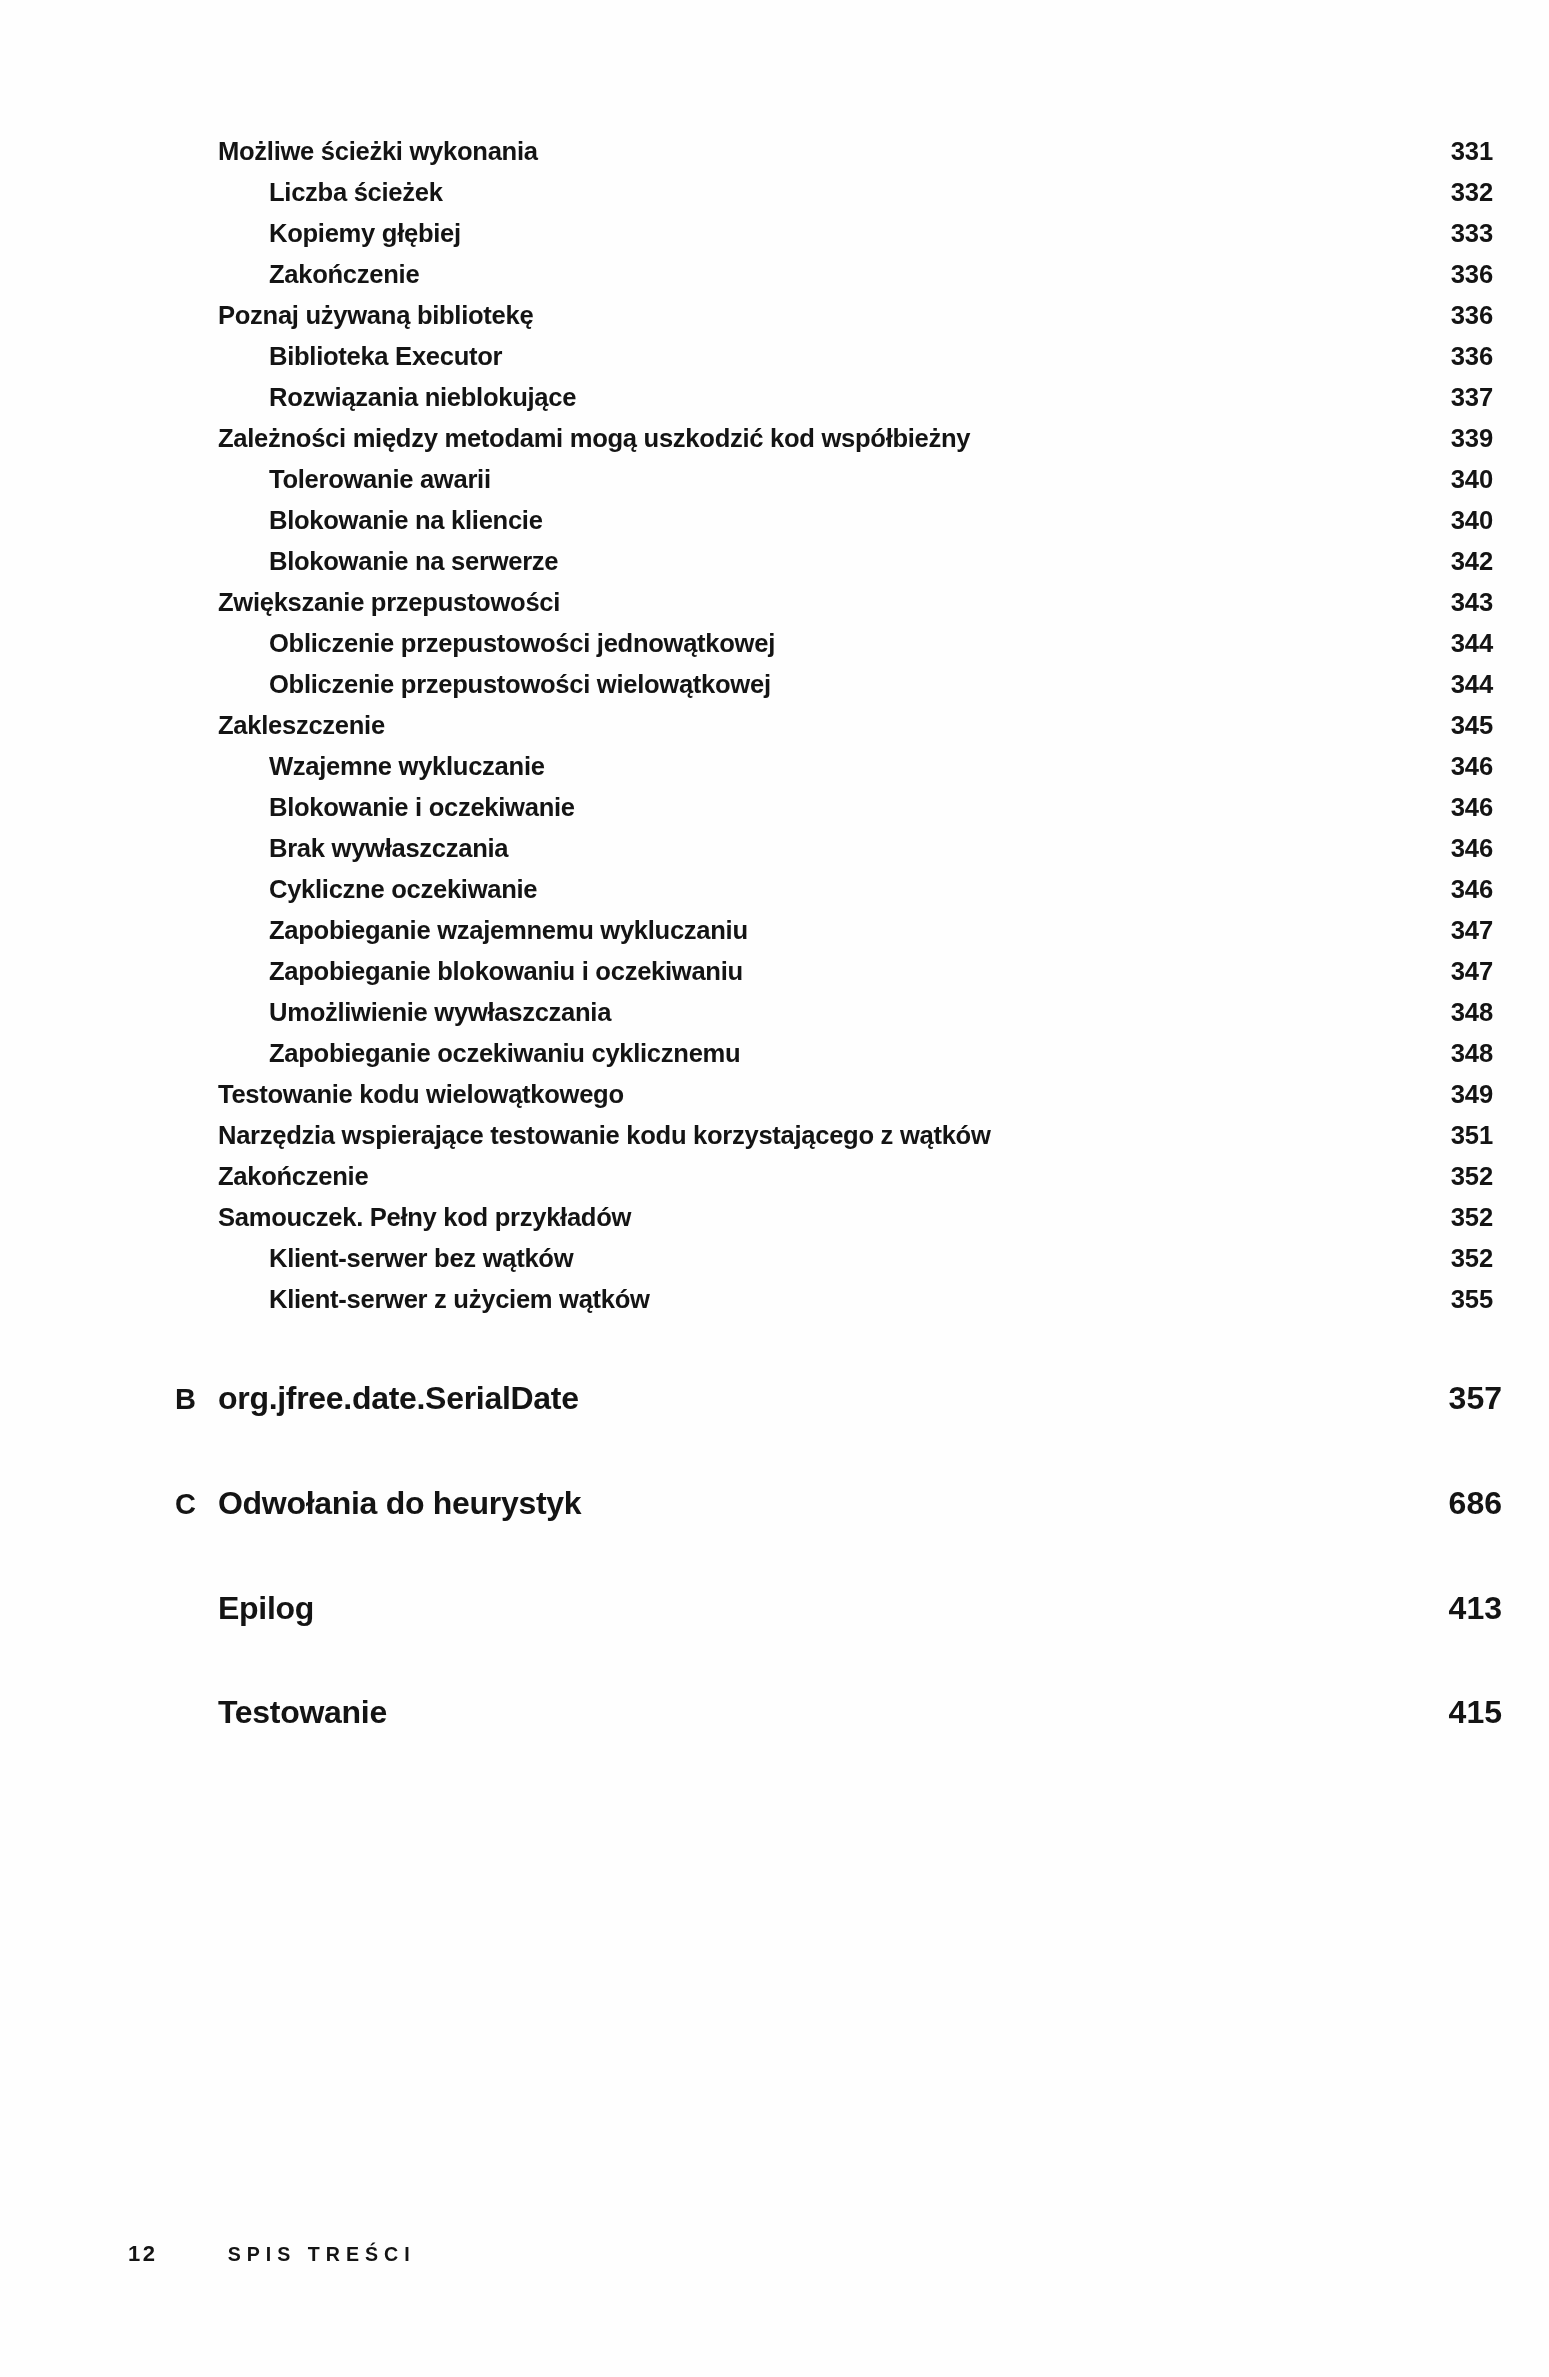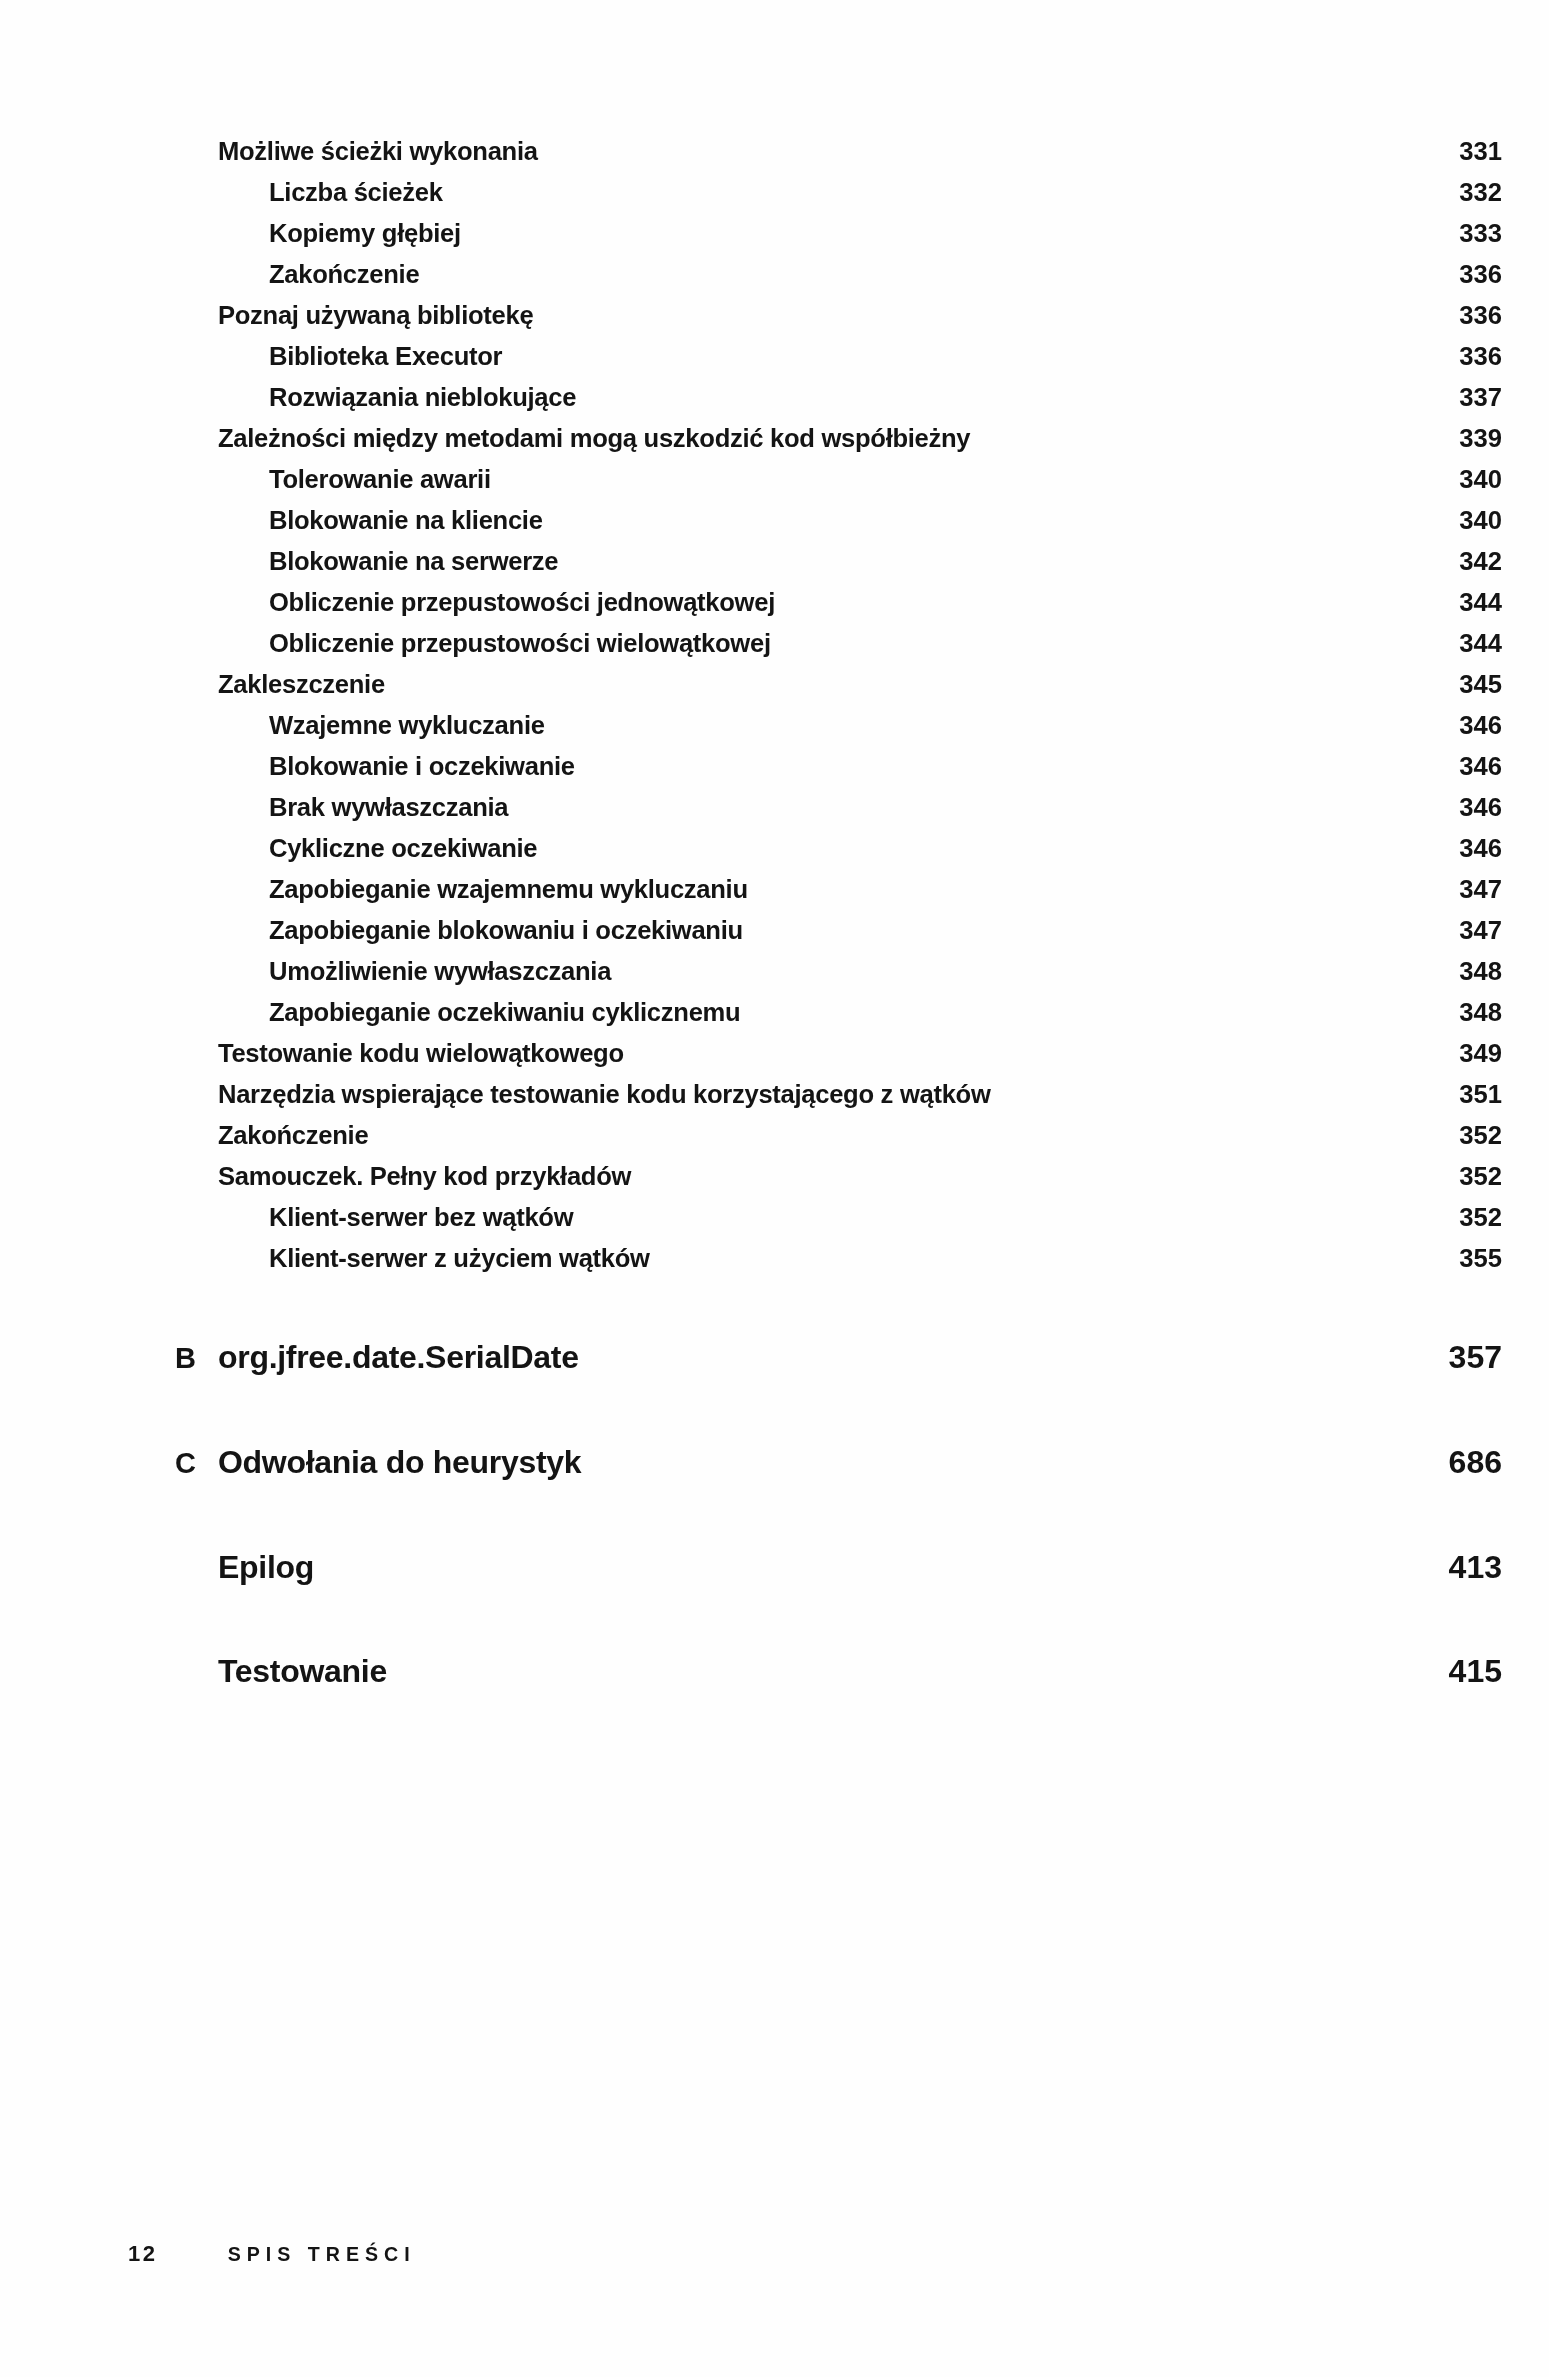--- a/index.html
+++ b/index.html
@@ -29,21 +29,21 @@
     font-weight: bold;
     font-size: 25.6px;
     line-height: 41px;
     letter-spacing: -0.3px;
   }
   .toc-row.level-1 { padding-left: 43px; }
   .toc-row.level-2 { padding-left: 94px; }
   .toc-title { white-space: nowrap; }
   .toc-fill { flex: 1; }
   .toc-page {
-    text-align: right;
+    text-align: center;
     min-width: 60px;
     letter-spacing: 0;
   }
   
   .appendix-list { margin-top: 38px; }
   .appendix-row {
     display: flex;
     align-items: baseline;
     font-weight: bold;
     font-size: 32px;
@@ -135,20 +135,25 @@
         <div class="toc-row level-2">
           <span class="toc-title">Blokowanie na kliencie</span>
           <span class="toc-fill"></span>
           <span class="toc-page">340</span>
         </div>
         <div class="toc-row level-2">
           <span class="toc-title">Blokowanie na serwerze</span>
           <span class="toc-fill"></span>
           <span class="toc-page">342</span>
         </div>
+        <div class="toc-row level-1">
+          <span class="toc-title">Zwiększanie przepustowości</span>
+          <span class="toc-fill"></span>
+          <span class="toc-page">343</span>
+        </div>
         <div class="toc-row level-2">
           <span class="toc-title">Obliczenie przepustowości jednowątkowej</span>
           <span class="toc-fill"></span>
           <span class="toc-page">344</span>
         </div>
         <div class="toc-row level-2">
           <span class="toc-title">Obliczenie przepustowości wielowątkowej</span>
           <span class="toc-fill"></span>
           <span class="toc-page">344</span>
         </div>

